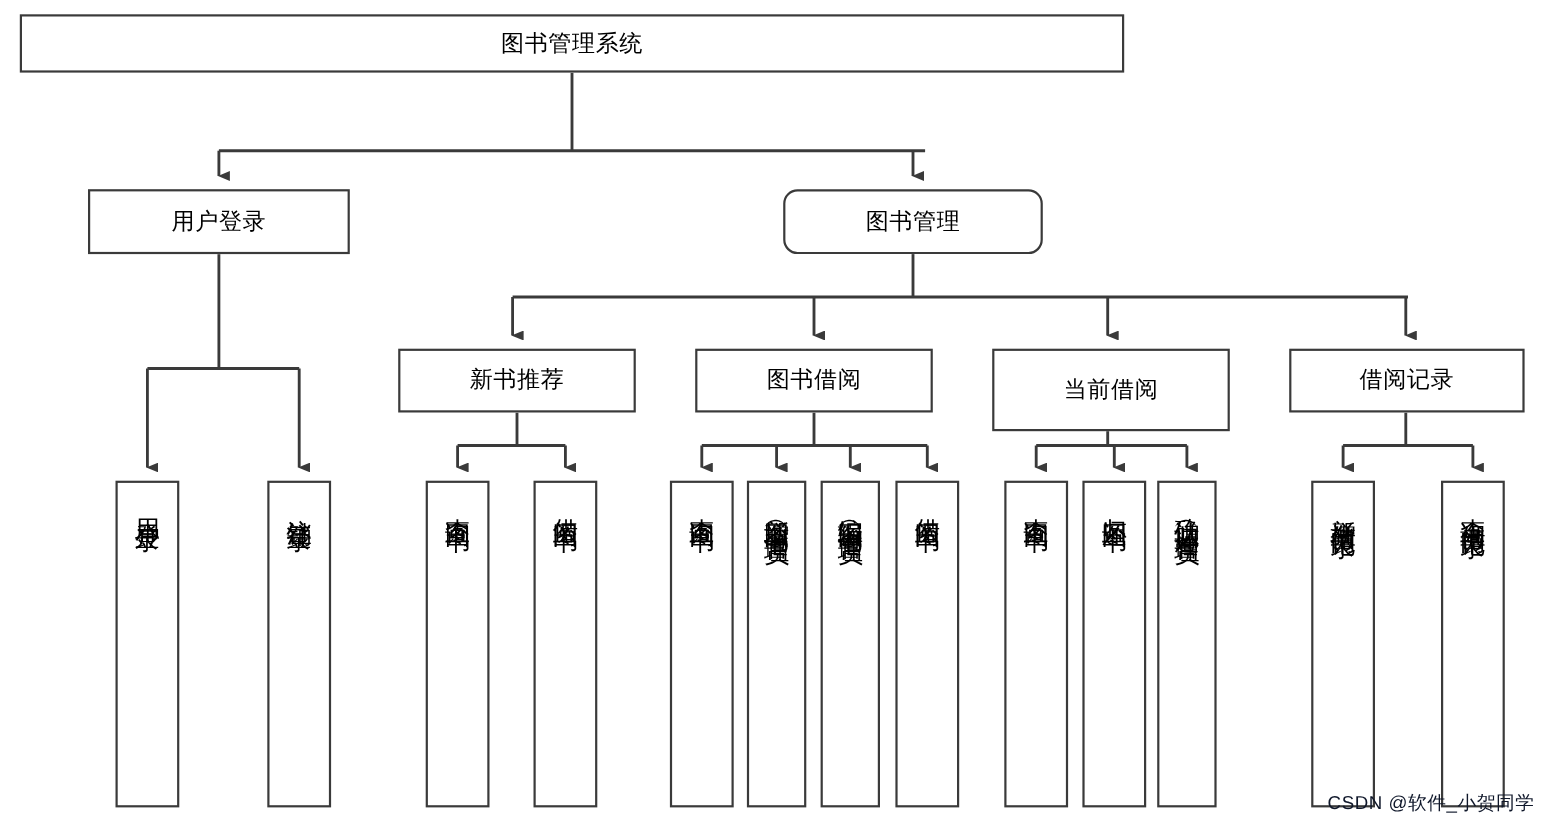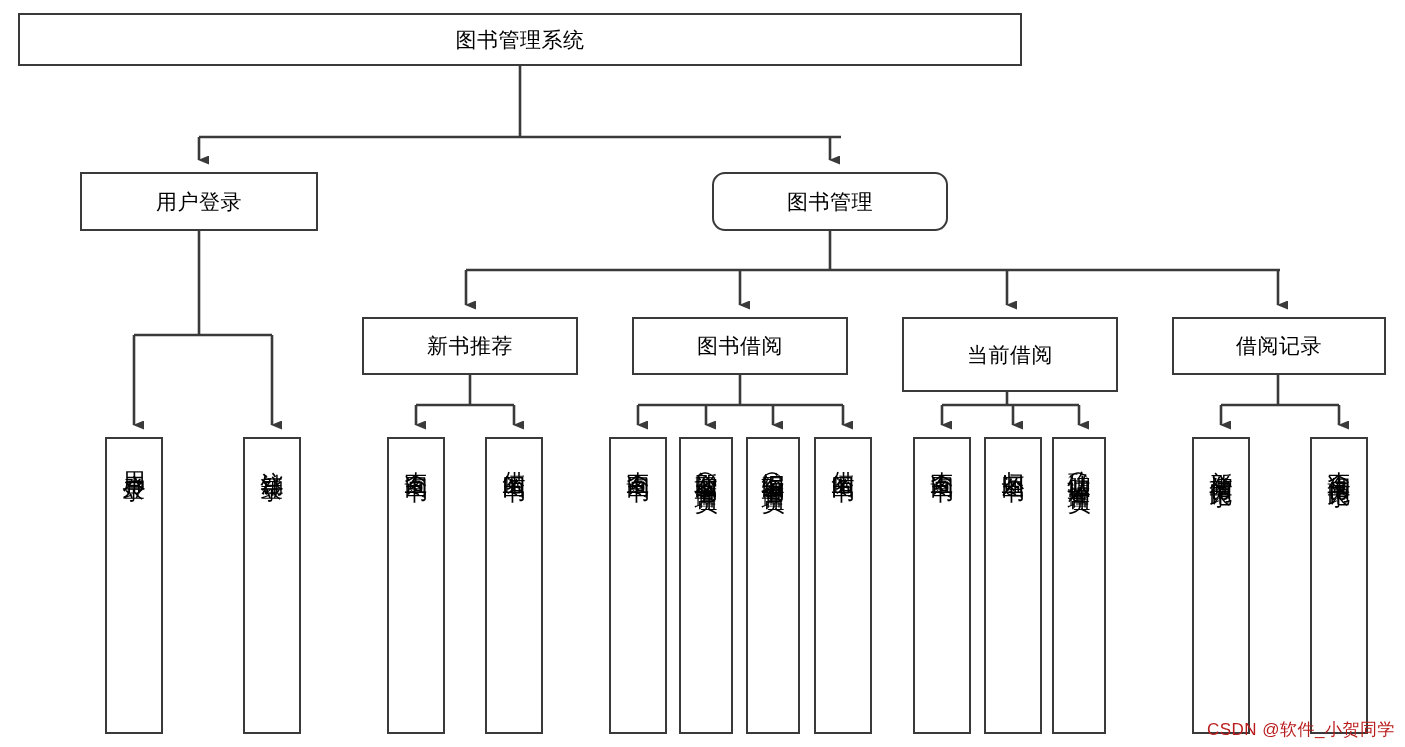--- a/index.html
+++ b/index.html
@@ -54,21 +54,21 @@
     text-orientation: upright;
     letter-spacing: 3px;
     white-space: nowrap;
     text-align: left;
   }
   #watermark {
     position: absolute;
     right: 10px;
     bottom: 6px;
     font-size: 17px;
-    color: #b91c1c;
+    color: #0f172a;
     letter-spacing: 0.5px;
     white-space: nowrap;
     pointer-events: none;
   }
 </style>
 </head>
 <body>
 
 <div id="diagram-root">
 

